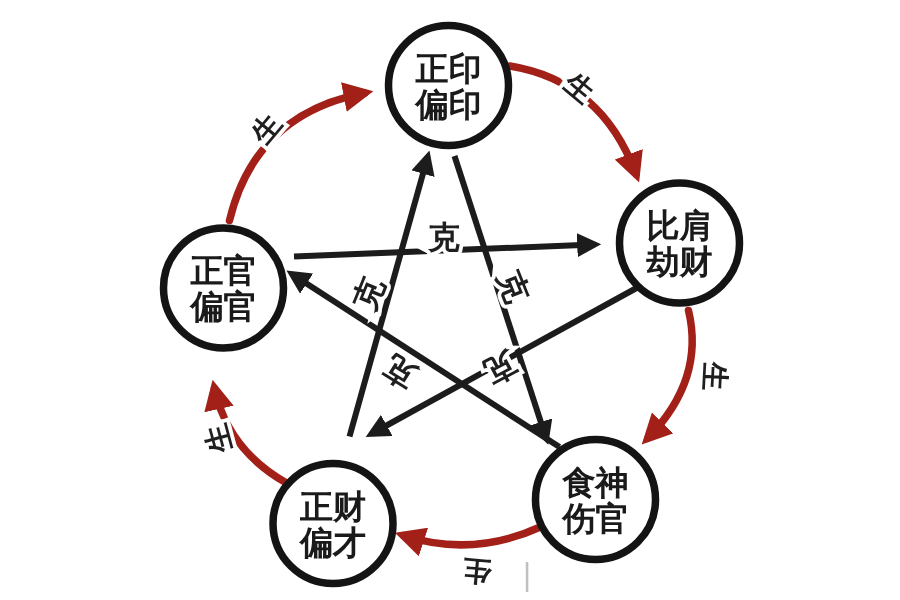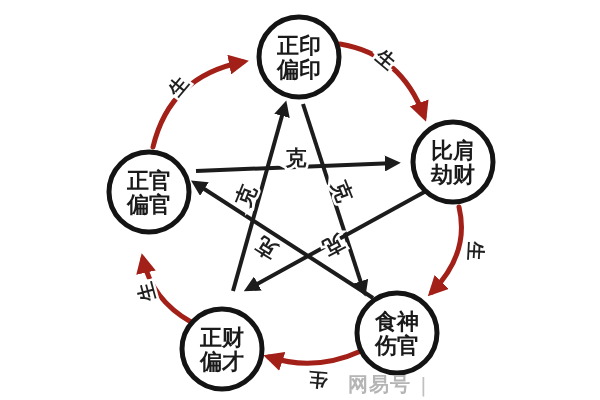--- a/index.html
+++ b/index.html
@@ -74,16 +74,15 @@
   <text class="lbl lbl-sheng" transform="translate(146,292) rotate(-105)">生</text>
 
   <text class="lbl lbl-ke" transform="translate(296,158)">克</text>
   <text class="lbl lbl-ke" transform="translate(246,196) rotate(-68)">克</text>
   <text class="lbl lbl-ke" transform="translate(342,191) rotate(68)">克</text>
   <text class="lbl lbl-ke" transform="translate(267,248) rotate(212)">克</text>
   <text class="lbl lbl-ke" transform="translate(334,245) rotate(152)">克</text>
 </svg>
 
 <div class="watermark">
-  <span>网易号</span>
   <span class="sep">|</span>
 </div>
 </div>
 
 </body></html>

